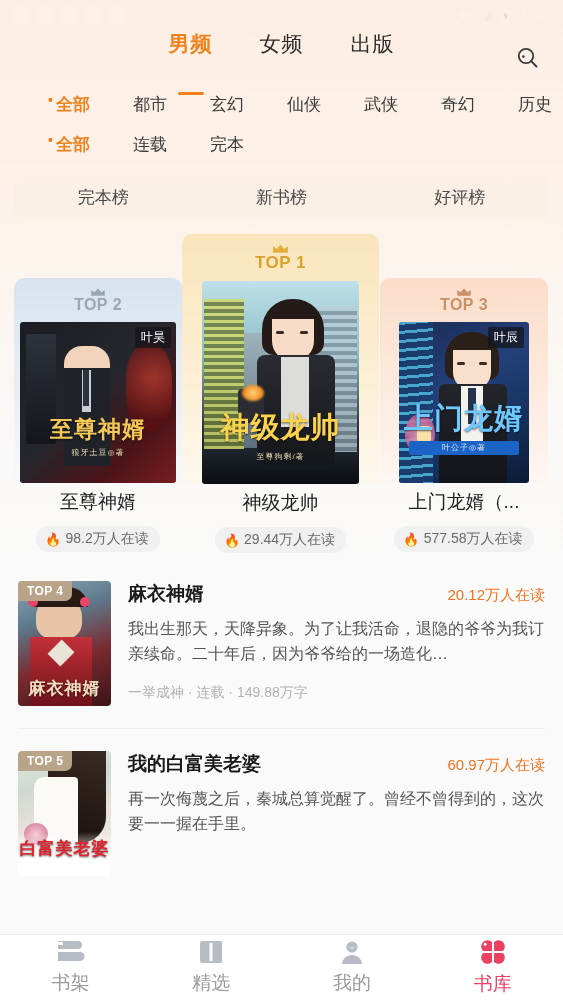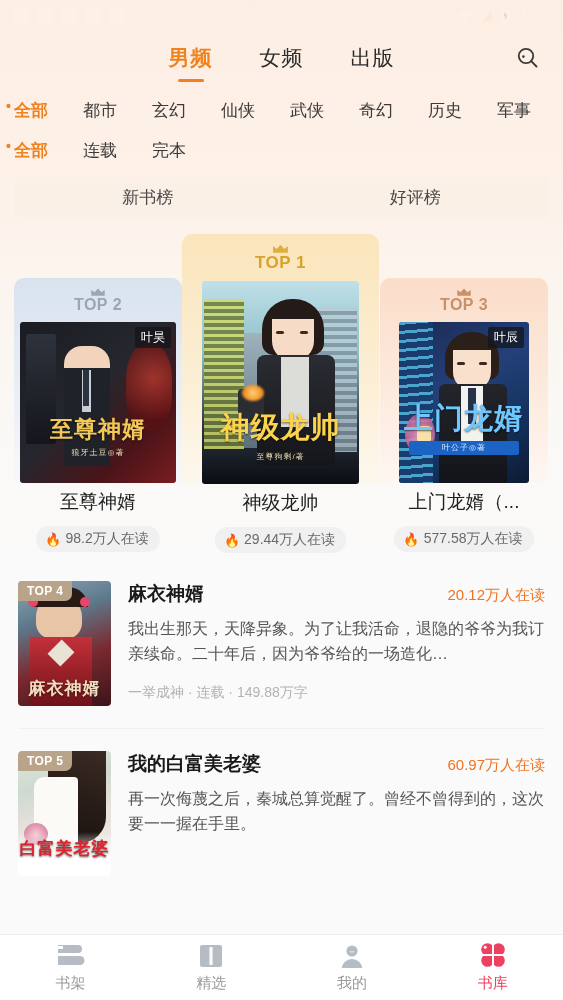--- a/index.html
+++ b/index.html
@@ -26,37 +26,37 @@
   .sb-sq { width:17px; height:17px; border-radius:3px; background:#fdf0e6; }
   .sb-right { margin-left:auto; display:flex; align-items:center; gap:7px; }
   .ico-wifi { width:17px; height:13px; }
   .ico-sig  { width:13px; height:15px; }
   .ico-bat  { width:11px; height:16px; }
   .sb-time { font-size:16px; font-weight:bold; color:#fdf0e6; letter-spacing:0.3px; }
 
   
   #toptabs {
     height:55px; flex:0 0 55px; position:relative;
-    display:flex; align-items:center; justify-content:center; gap:47px;
+    display:flex; justify-content:center; gap:47px;
   }
   .ttab { position:relative; font-size:21px; color:#2b2b2b; letter-spacing:1px; }
   .ttab.active { color:#f0821e; font-weight:bold; }
   .ttab.active::after {
     content:""; position:absolute; left:50%; transform:translateX(-50%);
     bottom:-10px; width:26px; height:3px; border-radius:2px; background:#f0821e;
   }
   #search-btn {
     position:absolute; right:20px; top:50%; transform:translateY(-50%);
     width:30px; height:30px; display:flex; align-items:center; justify-content:center;
   }
 
   
   .filter-row {
-    display:flex; align-items:center; padding:0 14px; gap:4px;
-    height:34px; flex:0 0 34px; overflow:hidden; white-space:nowrap;
+    display:flex; align-items:flex-start; padding:0 14px; gap:12px;
+    height:34px; flex:0 0 34px; overflow:hidden; white-space:nowrap;margin-left:42px;
   }
   .fitem {
     font-size:17px; color:#3b3b3b; margin-right:31px; position:relative;
     flex:0 0 auto;
   }
   .fitem.sel { color:#f0821e; font-weight:bold; }
   .fitem.sel::before {
     content:"•"; position:absolute; left:-8px; top:-1px; font-size:14px; color:#f0821e;
   }
   .fitem.faded { color:#c9c6c3; }
@@ -139,21 +139,21 @@
     overflow:hidden;
   }
   .lmeta { margin-top:auto; padding-bottom:4px; font-size:14px; color:#b3b3b3; }
 
   
   #bottomnav {
     height:66px; flex:0 0 66px; background:#fff; border-top:1px solid #ededed;
     display:flex; align-items:center;
   }
   .nitem { flex:1; display:flex; flex-direction:column; align-items:center; gap:5px; }
-  .nlabel { font-size:15px; color:#9b9b9b; }
+  .nlabel { font-size:19px; color:#9b9b9b; }
   .nitem.active .nlabel { color:#ee4060; }
 
   
   .art { position:absolute; inset:0; }
   .cv-name {
     position:absolute; right:5px; top:5px; background:rgba(20,20,25,.72);
     color:#fff; font-size:12px; padding:2px 6px; border-radius:2px;
   }
   .cv-big {
     position:absolute; left:0; right:0; text-align:center; font-weight:bold;
@@ -219,20 +219,21 @@
     <span class="fitem faded">校</span>
   </div>
 
   <div class="filter-row" id="filter-row-2">
     <span class="fitem sel">全部</span>
     <span class="fitem">连载</span>
     <span class="fitem">完本</span>
   </div>
 
   <div id="ranktabs">
+    <div class="rtab">完本榜</div>
     <div class="rtab">新书榜</div>
     <div class="rtab">好评榜</div>
   </div>
 
   <div id="podium">
 
     <div class="pcard" id="pcard-2">
       <svg class="crown" width="16" height="11" viewBox="0 0 16 11" style="margin-top:9px">
         <path d="M1 9 L1 3 L4.5 5.5 L8 1.5 L11.5 5.5 L15 3 L15 9 Z" fill="#9aa6b3"></path>
       </svg>

